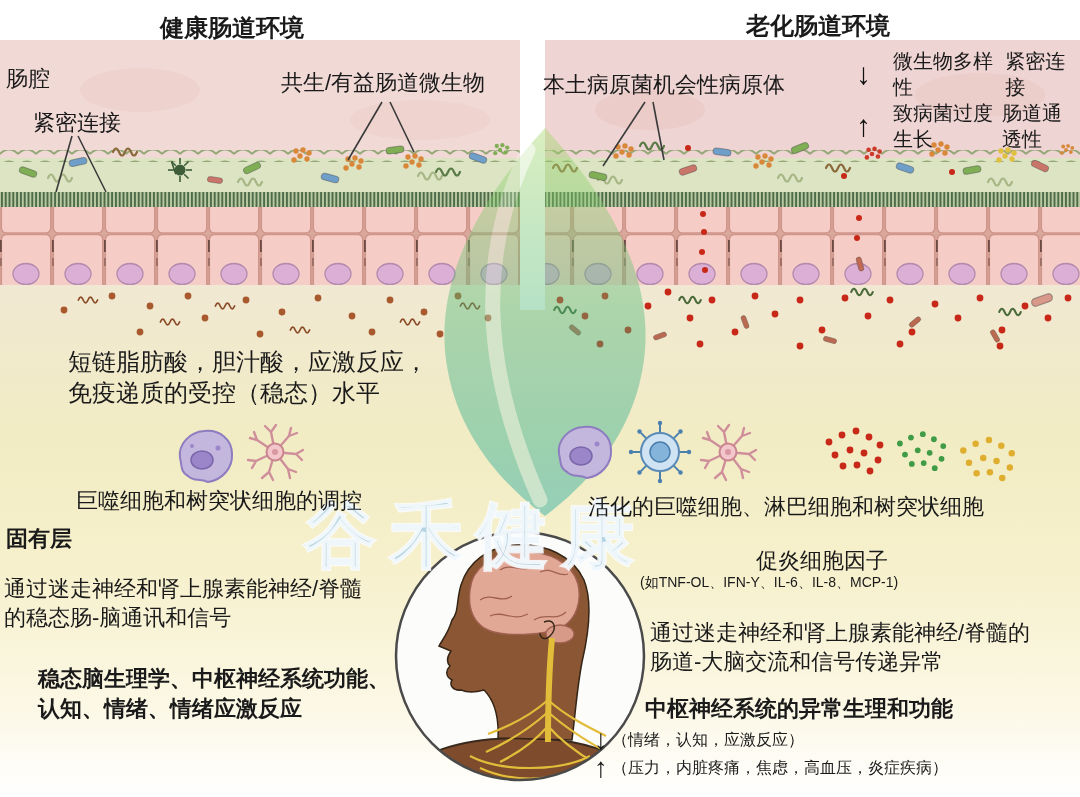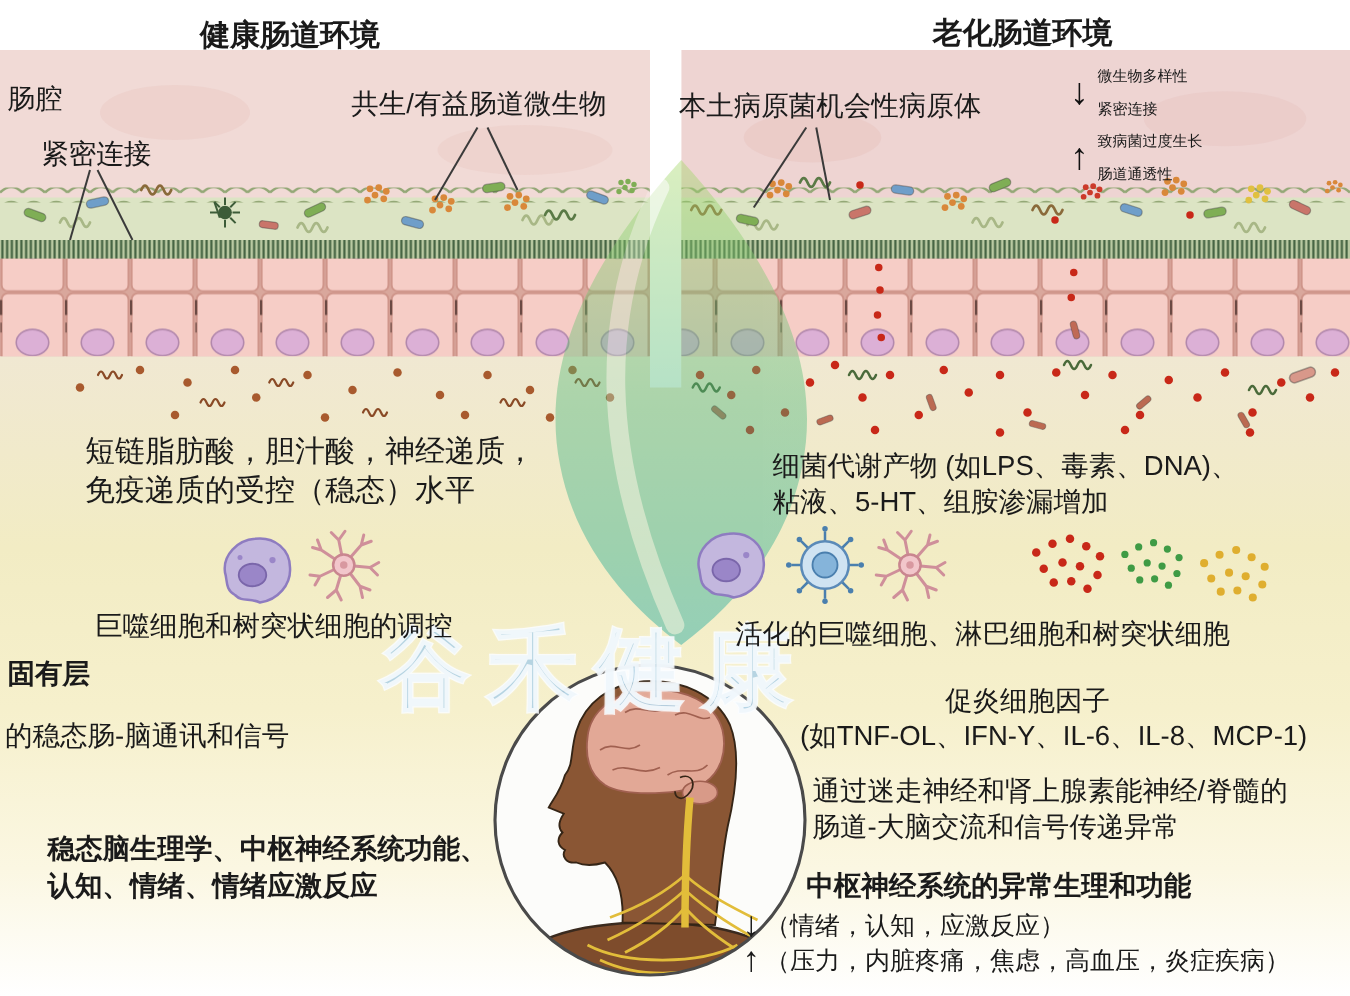--- a/index.html
+++ b/index.html
@@ -2,51 +2,51 @@
 <html><head>
 <meta charset="utf-8">
 <style>
   html,body{margin:0;padding:0;background:#fff;}
   #stage{position:relative;width:1080px;height:797px;overflow:hidden;
          font-family:"Liberation Sans","DejaVu Sans",sans-serif;color:#1a1a1a;background:#fff;}
   #art{position:absolute;left:0;top:0;z-index:0;}
   .lbl{position:absolute;z-index:2;white-space:nowrap;}
   .t24b{font-size:24px;font-weight:700;margin-left:44px;}
   .t22{font-size:22px;}
-  .t21{font-size:22px;}
+  .t21{font-size:14px;}
   .b22{font-size:22px;font-weight:700;}
   .lh29{line-height:29px;}
   .lh28{line-height:28px;}
   #left-title{left:116px;top:12px;}
   #right-title{left:702px;top:10px;}
   #lumen-label{left:6px;top:64px;}
   #tj-left{left:33px;top:108px;}
   #microbes-label{left:281px;top:68px;}
   #pathogen-label{left:543px;top:70px;}
   #aging-changes{position:absolute;left:856px;top:48px;z-index:2;}
   .anno-row{display:flex;align-items:center;gap:7px;}
   .anno-arrow{font-size:30px;line-height:30px;color:#111;}
-  .anno-lines{display:flex;flex-direction:column;font-size:12px;line-height:26px;}
+  .anno-lines{display:flex;flex-direction:row;font-size:20px;line-height:26px;margin-left:15px;}
   #epi-label{left:6px;top:280px;}
   #metab-left{left:68px;top:346px;font-size:24px;line-height:31px;}
   #metab-right{left:618px;top:358px;}
   #immune-left{left:76px;top:486px;}
   #immune-right{left:588px;top:492px;}
   #lamina-label{left:6px;top:524px;font-weight:bold;}
   #cytokine-1{left:756px;top:546px;}
   #cytokine-2{left:640px;top:574px;}
   #signal-left{left:4px;top:574px;}
   #signal-right{left:650px;top:618px;}
   #cns-left{left:38px;top:664px;line-height:30px;}
   #cns-right{left:645px;top:694px;}
   .outcome{position:absolute;z-index:2;display:flex;align-items:center;gap:4px;}
   #outcome-down{left:594px;top:726px;}
   #outcome-up{left:594px;top:754px;}
   .outcome .arrow{font-size:28px;line-height:28px;}
-  .outcome .txt{font-size:20px;}
+  .outcome .txt{font-size:16px;}
   #watermark{position:absolute;left:304px;top:488px;z-index:1;font-size:72px;font-weight:700;
              letter-spacing:14px;color:rgba(163,201,223,0.78);
              -webkit-text-stroke:2px rgba(250,253,255,0.85);
              text-shadow:0 0 3px rgba(255,255,255,0.6);}
 </style>
 </head>
 <body>
 
 <div id="stage">
 
@@ -409,38 +409,35 @@
     <span class="anno-arrow">↑</span>
     <span class="anno-lines">
       <span>致病菌过度生长</span>
       <span>肠道通透性</span>
     </span>
   </div>
 </div>
 
 
 <div class="lbl" id="metab-left">
-  <div>短链脂肪酸，胆汁酸，神经递质，</div>
+  <div>短链脂肪酸，胆汁酸，应激反应，</div>
   <div>免疫递质的受控（稳态）水平</div>
 </div>
 
-<div class="lbl t22 lh29" id="metab-right">
-  <div>细菌代谢产物 (如LPS、毒素、DNA)、</div>
-  <div>粘液、5-HT、组胺渗漏增加</div>
-</div>
 
 <div class="lbl t22" id="immune-left">巨噬细胞和树突状细胞的调控</div>
 <div class="lbl t22" id="immune-right">活化的巨噬细胞、淋巴细胞和树突状细胞</div>
 
 <div class="lbl t22" id="lamina-label">固有层</div>
 
 <div class="lbl t22" id="cytokine-1">促炎细胞因子</div>
 <div class="lbl t21" id="cytokine-2">(如TNF-OL、IFN-Y、IL-6、IL-8、MCP-1)</div>
 
 <div class="lbl t22 lh29" id="signal-left">
+  <div>通过迷走神经和肾上腺素能神经/脊髓</div>
   <div>的稳态肠-脑通讯和信号</div>
 </div>
 
 <div class="lbl t22 lh29" id="signal-right">
   <div>通过迷走神经和肾上腺素能神经/脊髓的</div>
   <div>肠道-大脑交流和信号传递异常</div>
 </div>
 
 <div class="lbl b22" id="cns-left">
   <div>稳态脑生理学、中枢神经系统功能、</div>

